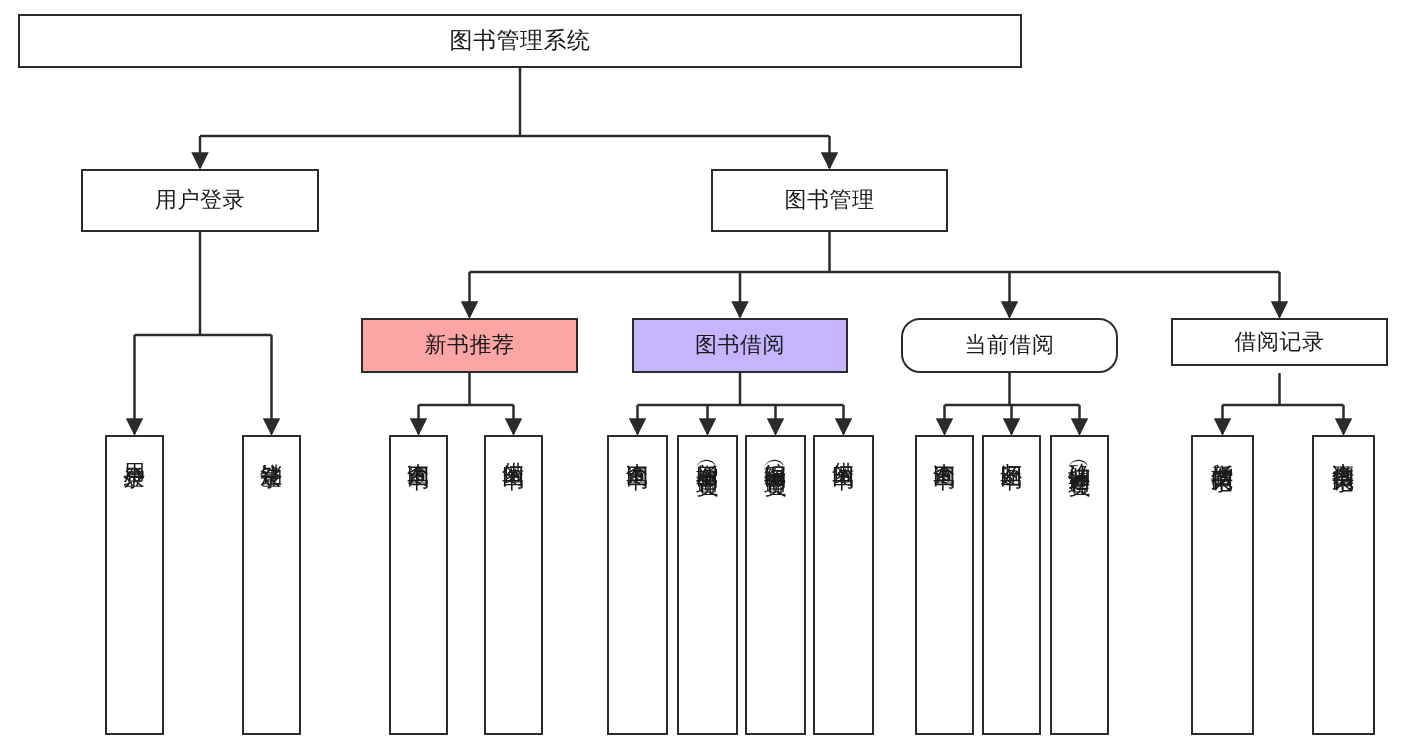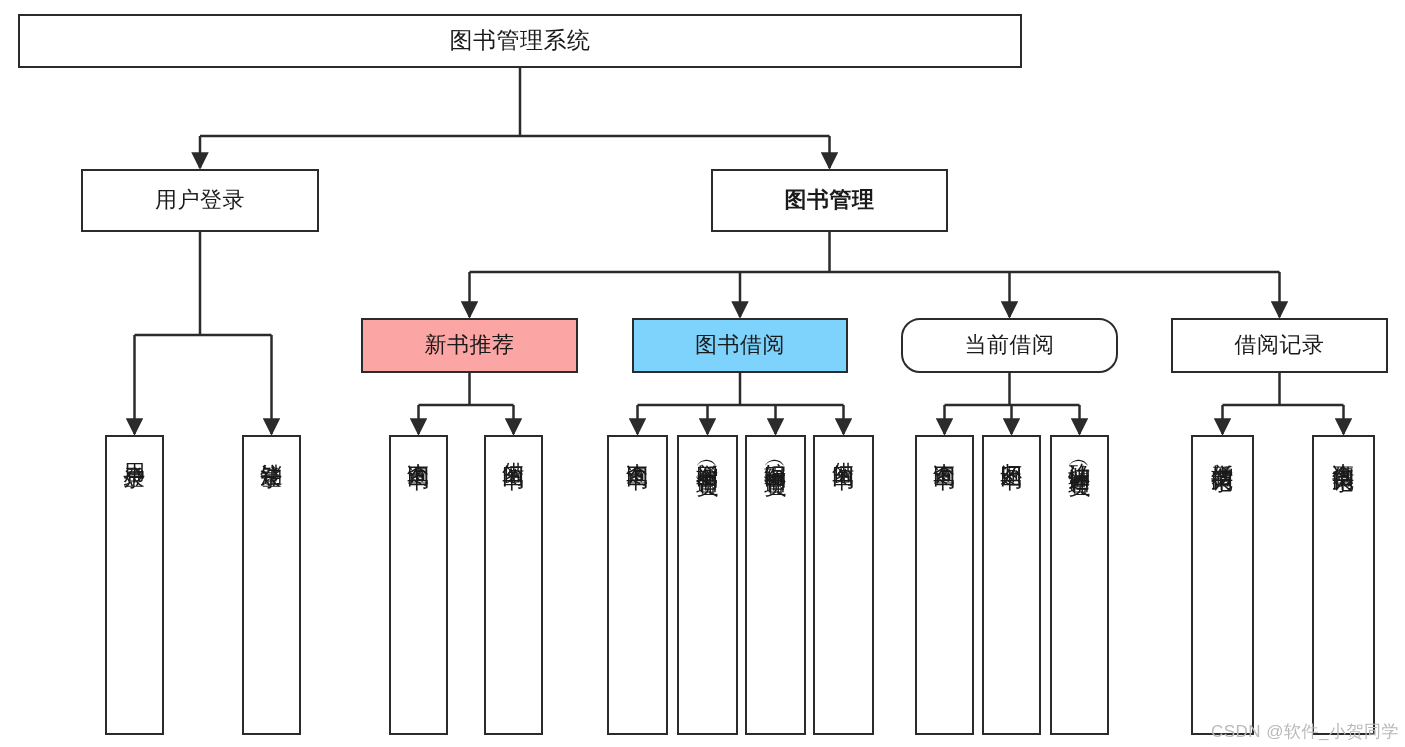--- a/index.html
+++ b/index.html
@@ -104,33 +104,33 @@
         <line x1="1343.5" y1="405" x2="1343.5" y2="434" stroke="#2b2b2b" stroke-width="2.5" marker-end="url(#arrow)"></line>
       </g>
   </svg>
   <div id="node-layer">
       <div class="node horiz root" style="left: 18px; top: 14px; width: 1004px; height: 54px; border-color: rgb(43, 43, 43); background: rgb(255, 255, 255);">
         <span class="label">图书管理系统</span>
       </div>
       <div class="node horiz" style="left: 81px; top: 169px; width: 238px; height: 63px; border-color: rgb(43, 43, 43); background: rgb(255, 255, 255);">
         <span class="label">用户登录</span>
       </div>
-      <div class="node horiz" style="left: 711px; top: 169px; width: 237px; height: 63px; border-color: rgb(43, 43, 43); background: rgb(255, 255, 255); font-weight: bold;">
+      <div class="node horiz" style="left: 711px; top: 169px; width: 237px; height: 63px; border-color: rgb(43, 43, 43); background: rgb(255, 255, 255);">
         <span class="label">图书管理</span>
       </div>
       <div class="node horiz" style="left: 361px; top: 318px; width: 217px; height: 55px; border-color: rgb(43, 43, 43); background: #fca5a5;">
         <span class="label">新书推荐</span>
       </div>
-      <div class="node horiz" style="left: 632px; top: 318px; width: 216px; height: 55px; border-color: rgb(43, 43, 43); background: #7dd3fc;">
+      <div class="node horiz" style="left: 632px; top: 318px; width: 216px; height: 55px; border-color: rgb(43, 43, 43); background: #c4b5fd;">
         <span class="label">图书借阅</span>
       </div>
       <div class="node horiz" style="left: 901px; top: 318px; width: 217px; height: 55px; border-color: rgb(43, 43, 43); background: rgb(255, 255, 255); border-radius: 19px;">
         <span class="label">当前借阅</span>
       </div>
-      <div class="node horiz" style="left: 1171px; top: 318px; width: 217px; height: 55px; border-color: rgb(43, 43, 43); background: rgb(255, 255, 255);">
+      <div class="node horiz" style="left: 1171px; top: 318px; width: 217px; height: 48px; border-color: rgb(43, 43, 43); background: rgb(255, 255, 255);">
         <span class="label">借阅记录</span>
       </div>
       <div class="node vert center" style="left: 105px; top: 435px; width: 59px; height: 300px; border-color: rgb(43, 43, 43); background: rgb(255, 255, 255);">
         <span class="label">用户登录</span>
       </div>
       <div class="node vert center" style="left: 242px; top: 435px; width: 59px; height: 300px; border-color: rgb(43, 43, 43); background: rgb(255, 255, 255);">
         <span class="label">注销登录</span>
       </div>
       <div class="node vert center" style="left: 389px; top: 435px; width: 59px; height: 300px; border-color: rgb(43, 43, 43); background: rgb(255, 255, 255);">
         <span class="label">查询图书</span>
@@ -159,14 +159,13 @@
       <div class="node vert" style="left: 1050px; top: 435px; width: 59px; height: 300px; border-color: rgb(43, 43, 43); background: rgb(255, 255, 255);">
         <span class="label">确认归还（管理员）</span>
       </div>
       <div class="node vert" style="left: 1191px; top: 435px; width: 63px; height: 300px; border-color: rgb(43, 43, 43); background: rgb(255, 255, 255);">
         <span class="label">新增借阅记录</span>
       </div>
       <div class="node vert" style="left: 1312px; top: 435px; width: 63px; height: 300px; border-color: rgb(43, 43, 43); background: rgb(255, 255, 255);">
         <span class="label">查询借阅记录</span>
       </div>
     </div>
-  <div id="watermark">CSDN @软件_小贺同学</div>
 </div>
 
 </body></html>

